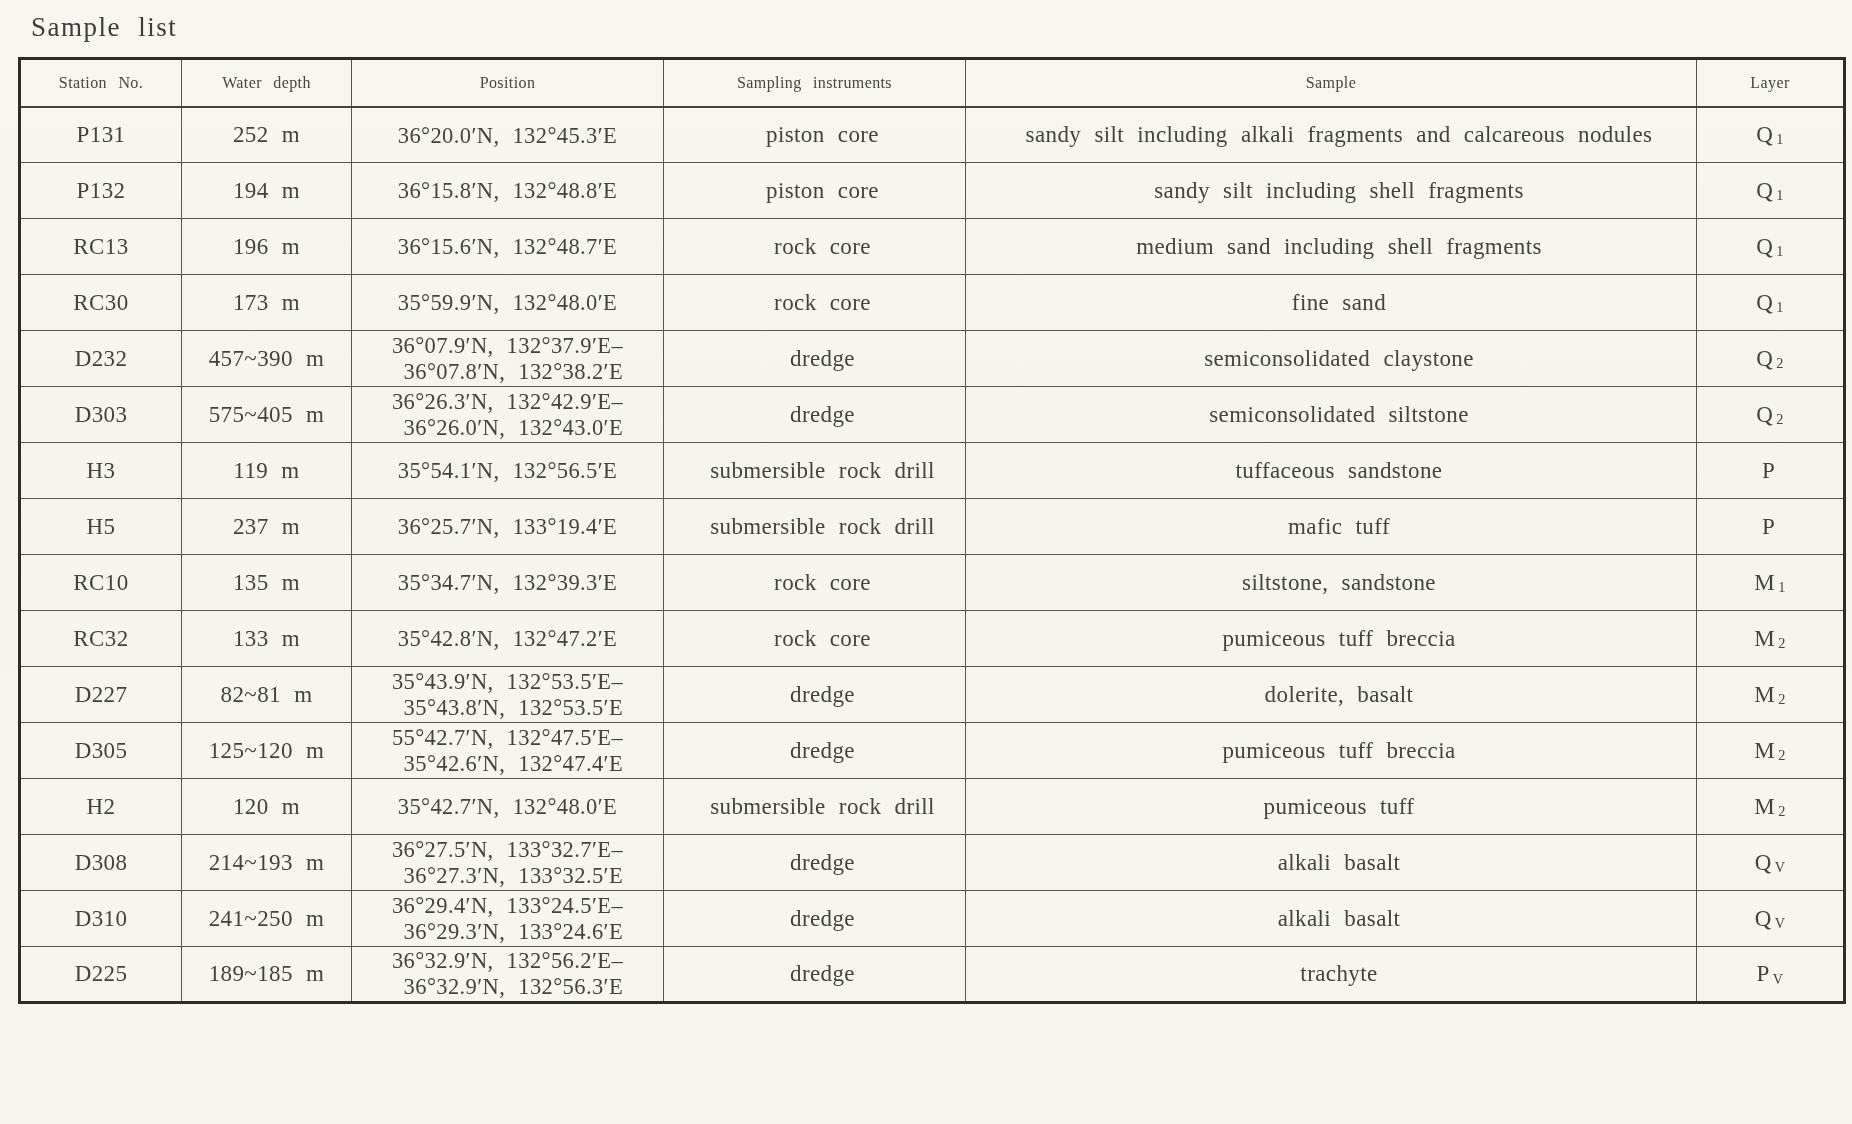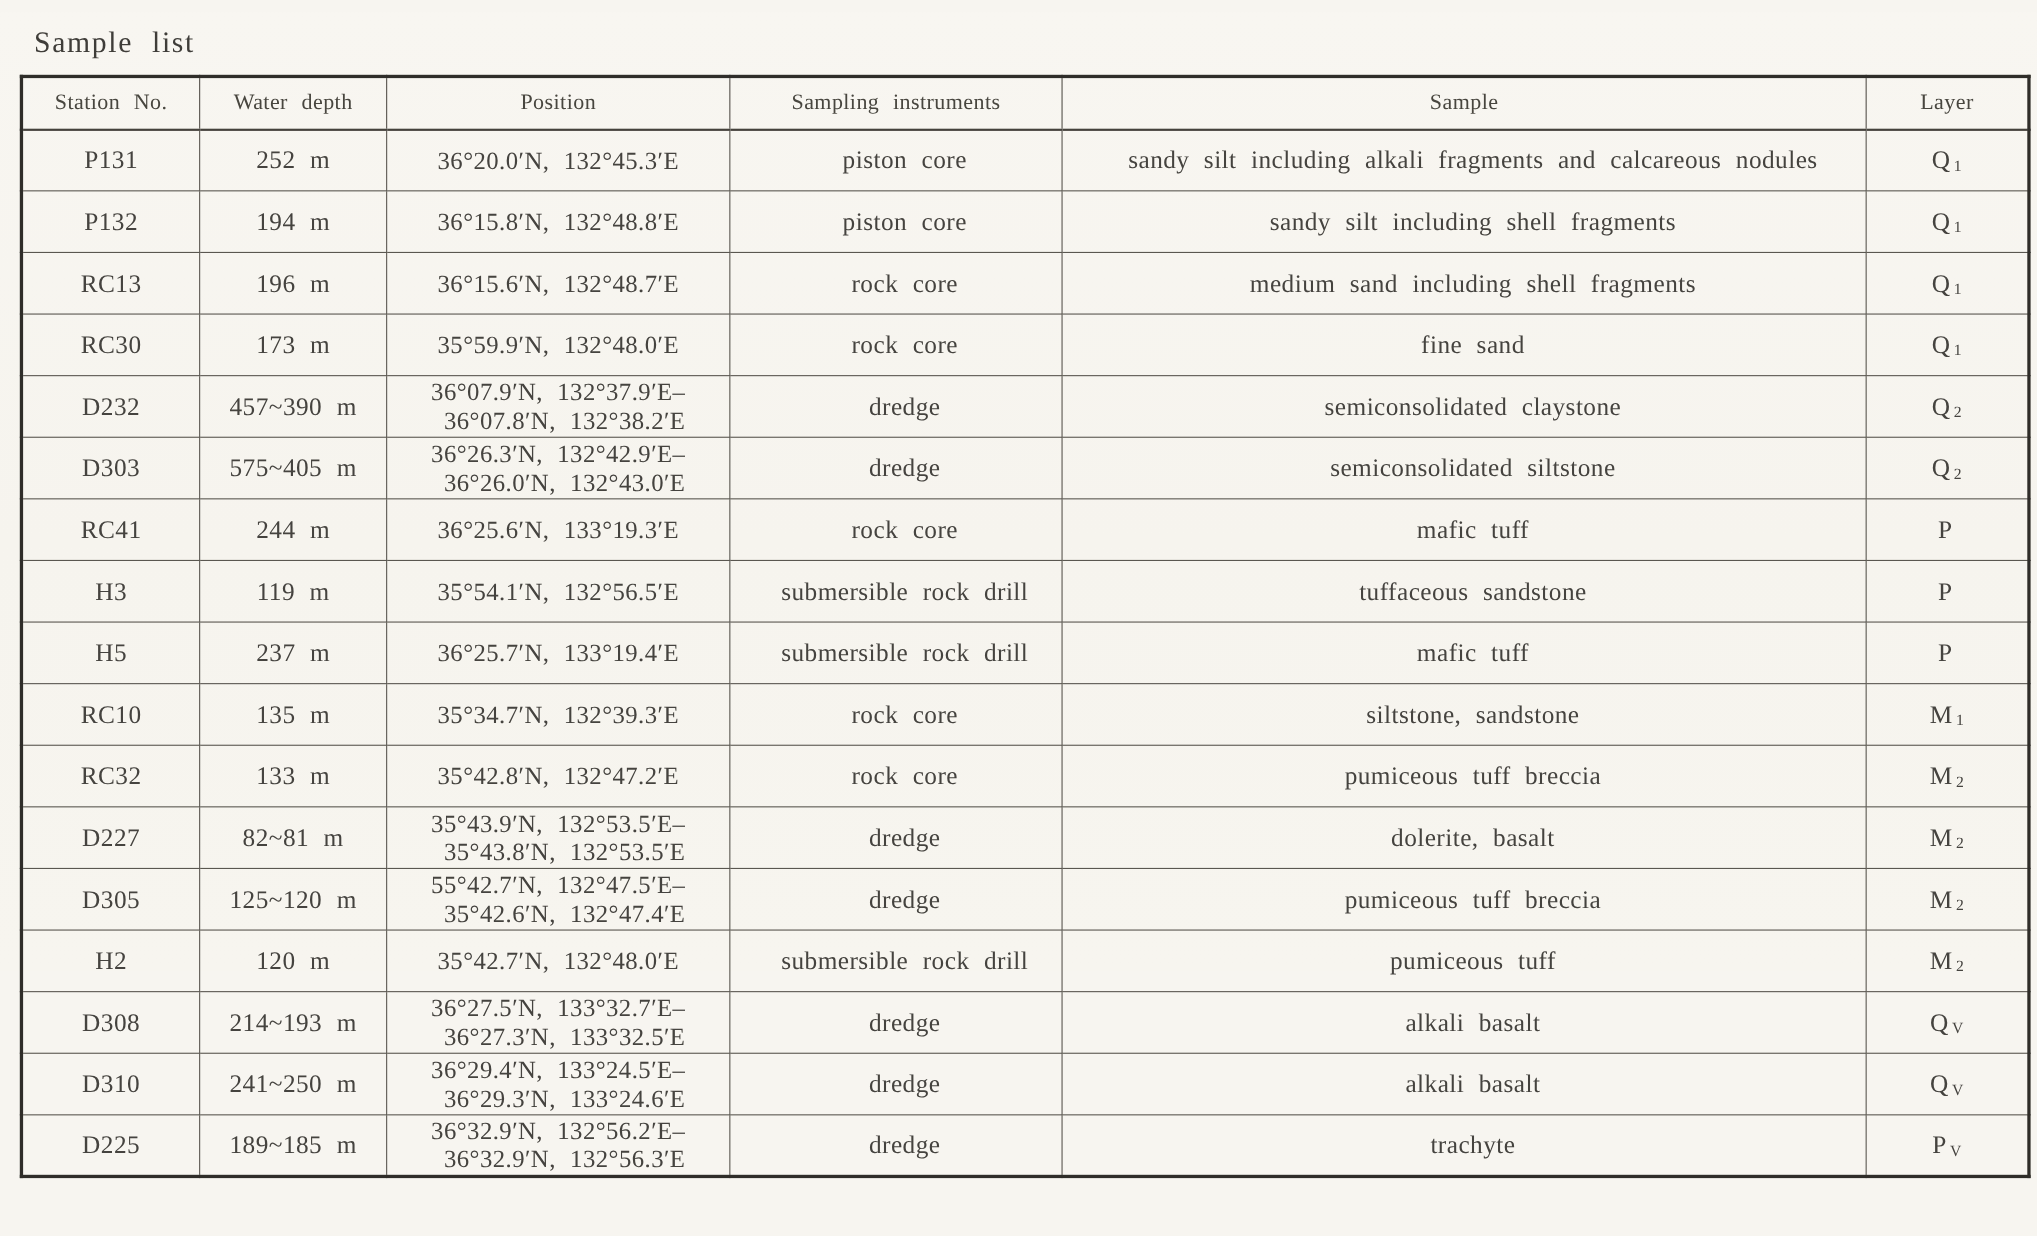--- a/index.html
+++ b/index.html
@@ -8,21 +8,20 @@
     width: 1852px; height: 1124px;
     background: #f7f5f0;
     font-family: "Liberation Serif", "DejaVu Serif", serif;
     color: #45433f;
     overflow: hidden;
   }
   .page {
     position: relative;
     width: 1852px; height: 872px;
     background: linear-gradient(180deg, #f8f6f1 0%, #f6f4ee 55%, #f7f5ef 100%);
-    margin-top: 11px;
   }
   .doc-title {
     position: absolute;
     left: 31px; top: 12px;
     font-size: 27px;
     letter-spacing: 1.5px;
     word-spacing: 9px;
     color: #3f3d39;
   }
   table.sample-table {
@@ -37,21 +36,21 @@
   table.sample-table { border: 3px solid #2f2d29; }
   th, td {
     border: 1px solid #55524b;
     padding: 0 6px;
     word-spacing: 7px;
     letter-spacing: 0.4px;
     overflow: hidden;
   }
   thead th {
     height: 48px;
-    font-size: 20px;
+    font-size: 16px;
     font-weight: normal;
     text-align: center;
     border-bottom: 2px solid #45423c;
     color: #48463f;
   }
   tbody td {
     height: 56px;
     font-size: 23px;
     text-align: center;
     vertical-align: middle;
@@ -180,33 +179,20 @@
       <div class="pos-block">
         <div>36°26.3′N, 132°42.9′E–</div>
         <div>36°26.0′N, 132°43.0′E</div>
       </div>
     </td>
     <td class="c-instrument"><span>dredge</span></td>
     <td class="c-sample"><span>semiconsolidated siltstone</span></td>
     <td class="c-layer"><span>Q</span><sub>2</sub></td>
   </tr>
 
-  <tr class="data-row">
-    <td class="c-station"><span>RC41</span></td>
-    <td class="c-depth"><span>244 m</span></td>
-    <td class="c-position">
-      <div class="pos-block">
-        <div>36°25.6′N, 133°19.3′E</div>
-        <div></div>
-      </div>
-    </td>
-    <td class="c-instrument"><span>rock core</span></td>
-    <td class="c-sample"><span>mafic tuff</span></td>
-    <td class="c-layer"><span>P</span><sub></sub></td>
-  </tr>
 
   <tr class="data-row">
     <td class="c-station"><span>H3</span></td>
     <td class="c-depth"><span>119 m</span></td>
     <td class="c-position">
       <div class="pos-block">
         <div>35°54.1′N, 132°56.5′E</div>
         <div></div>
       </div>
     </td>

